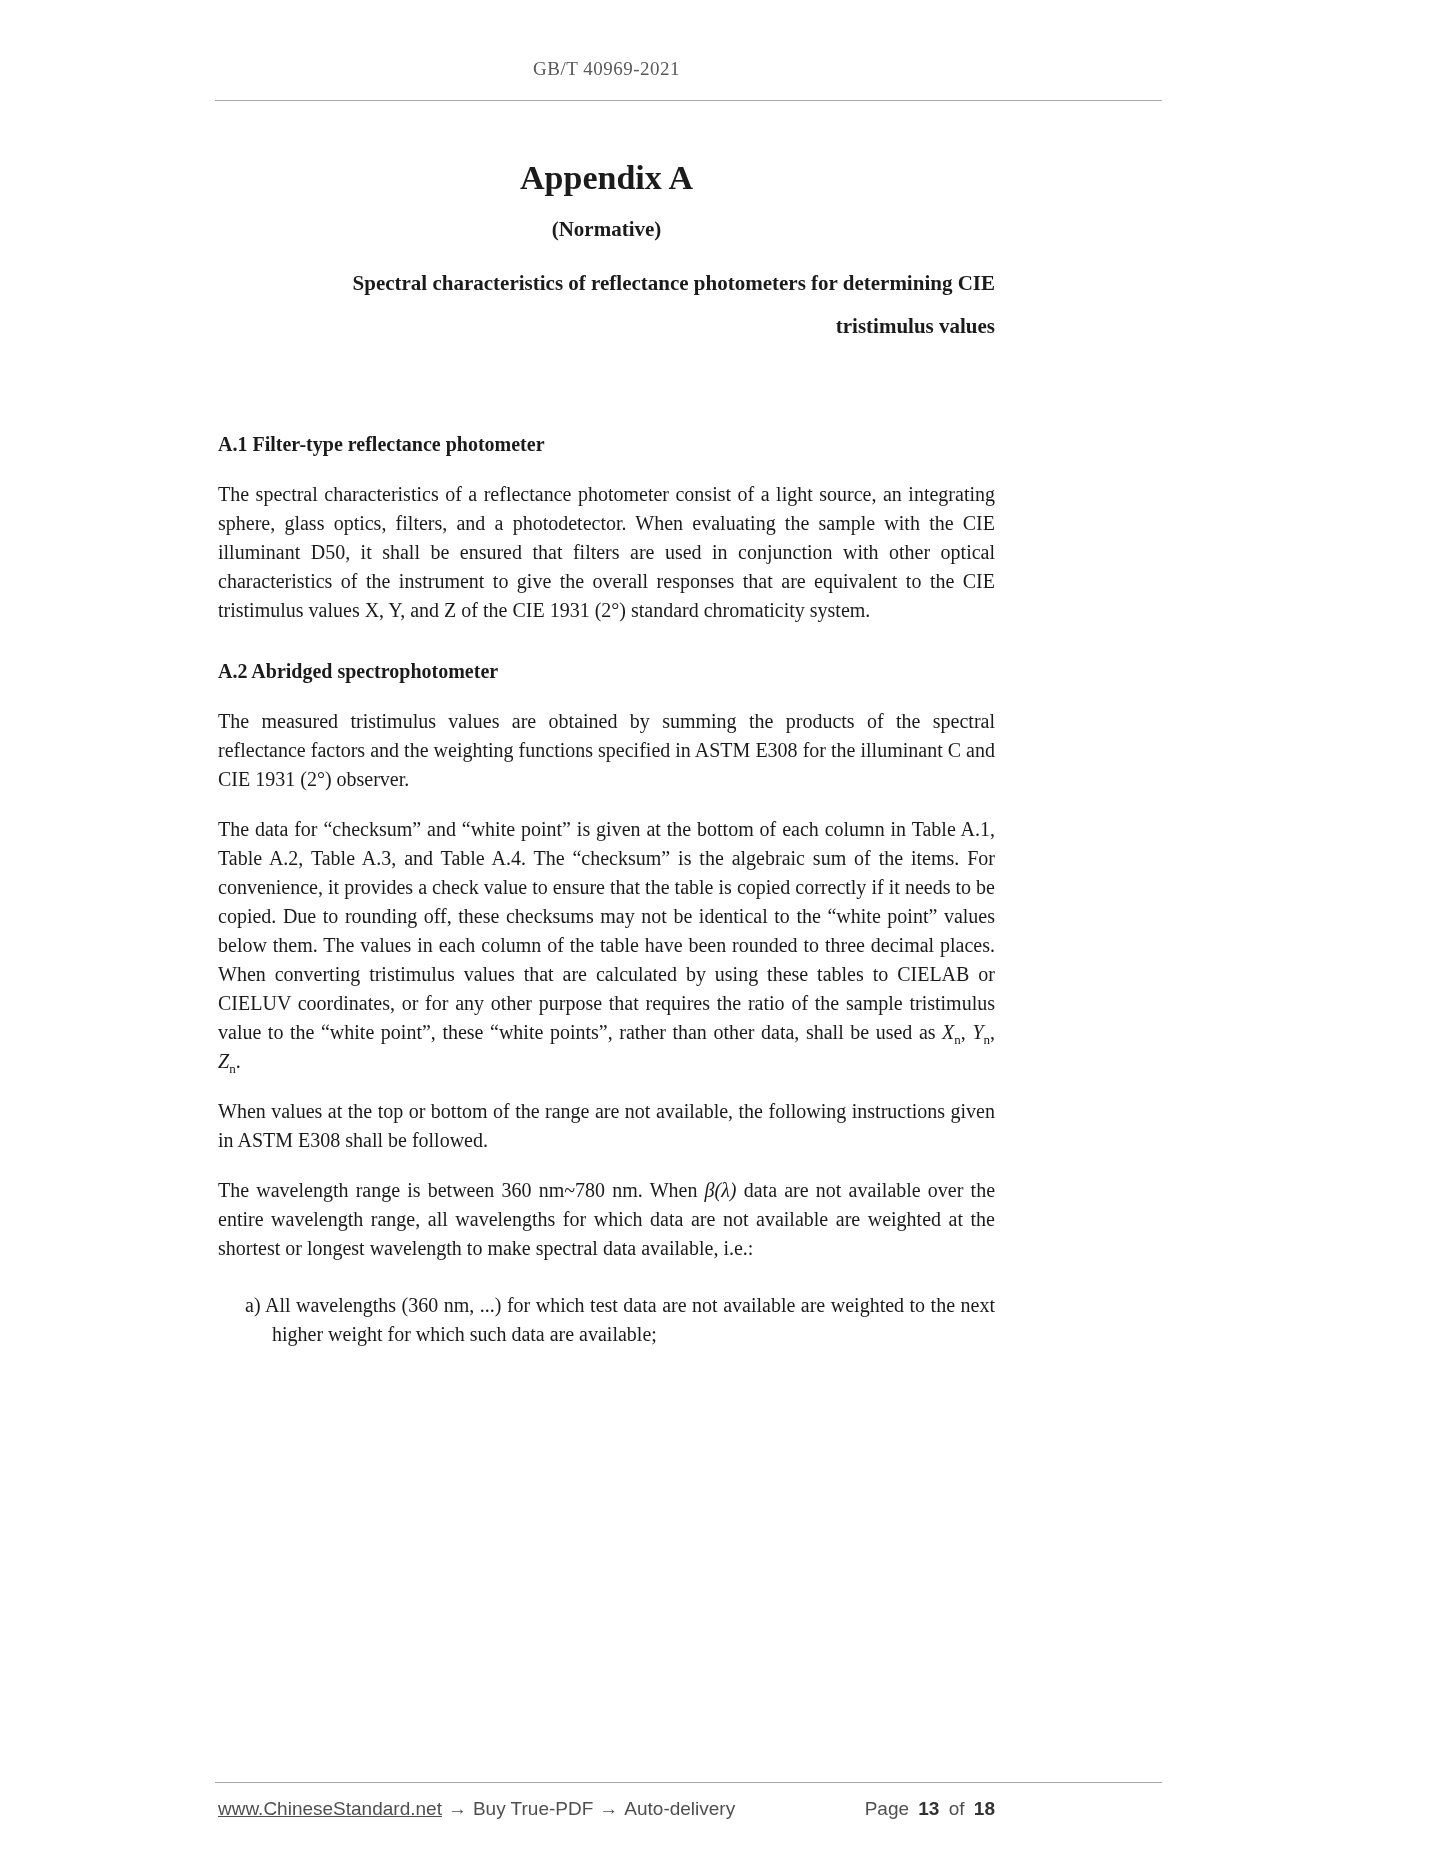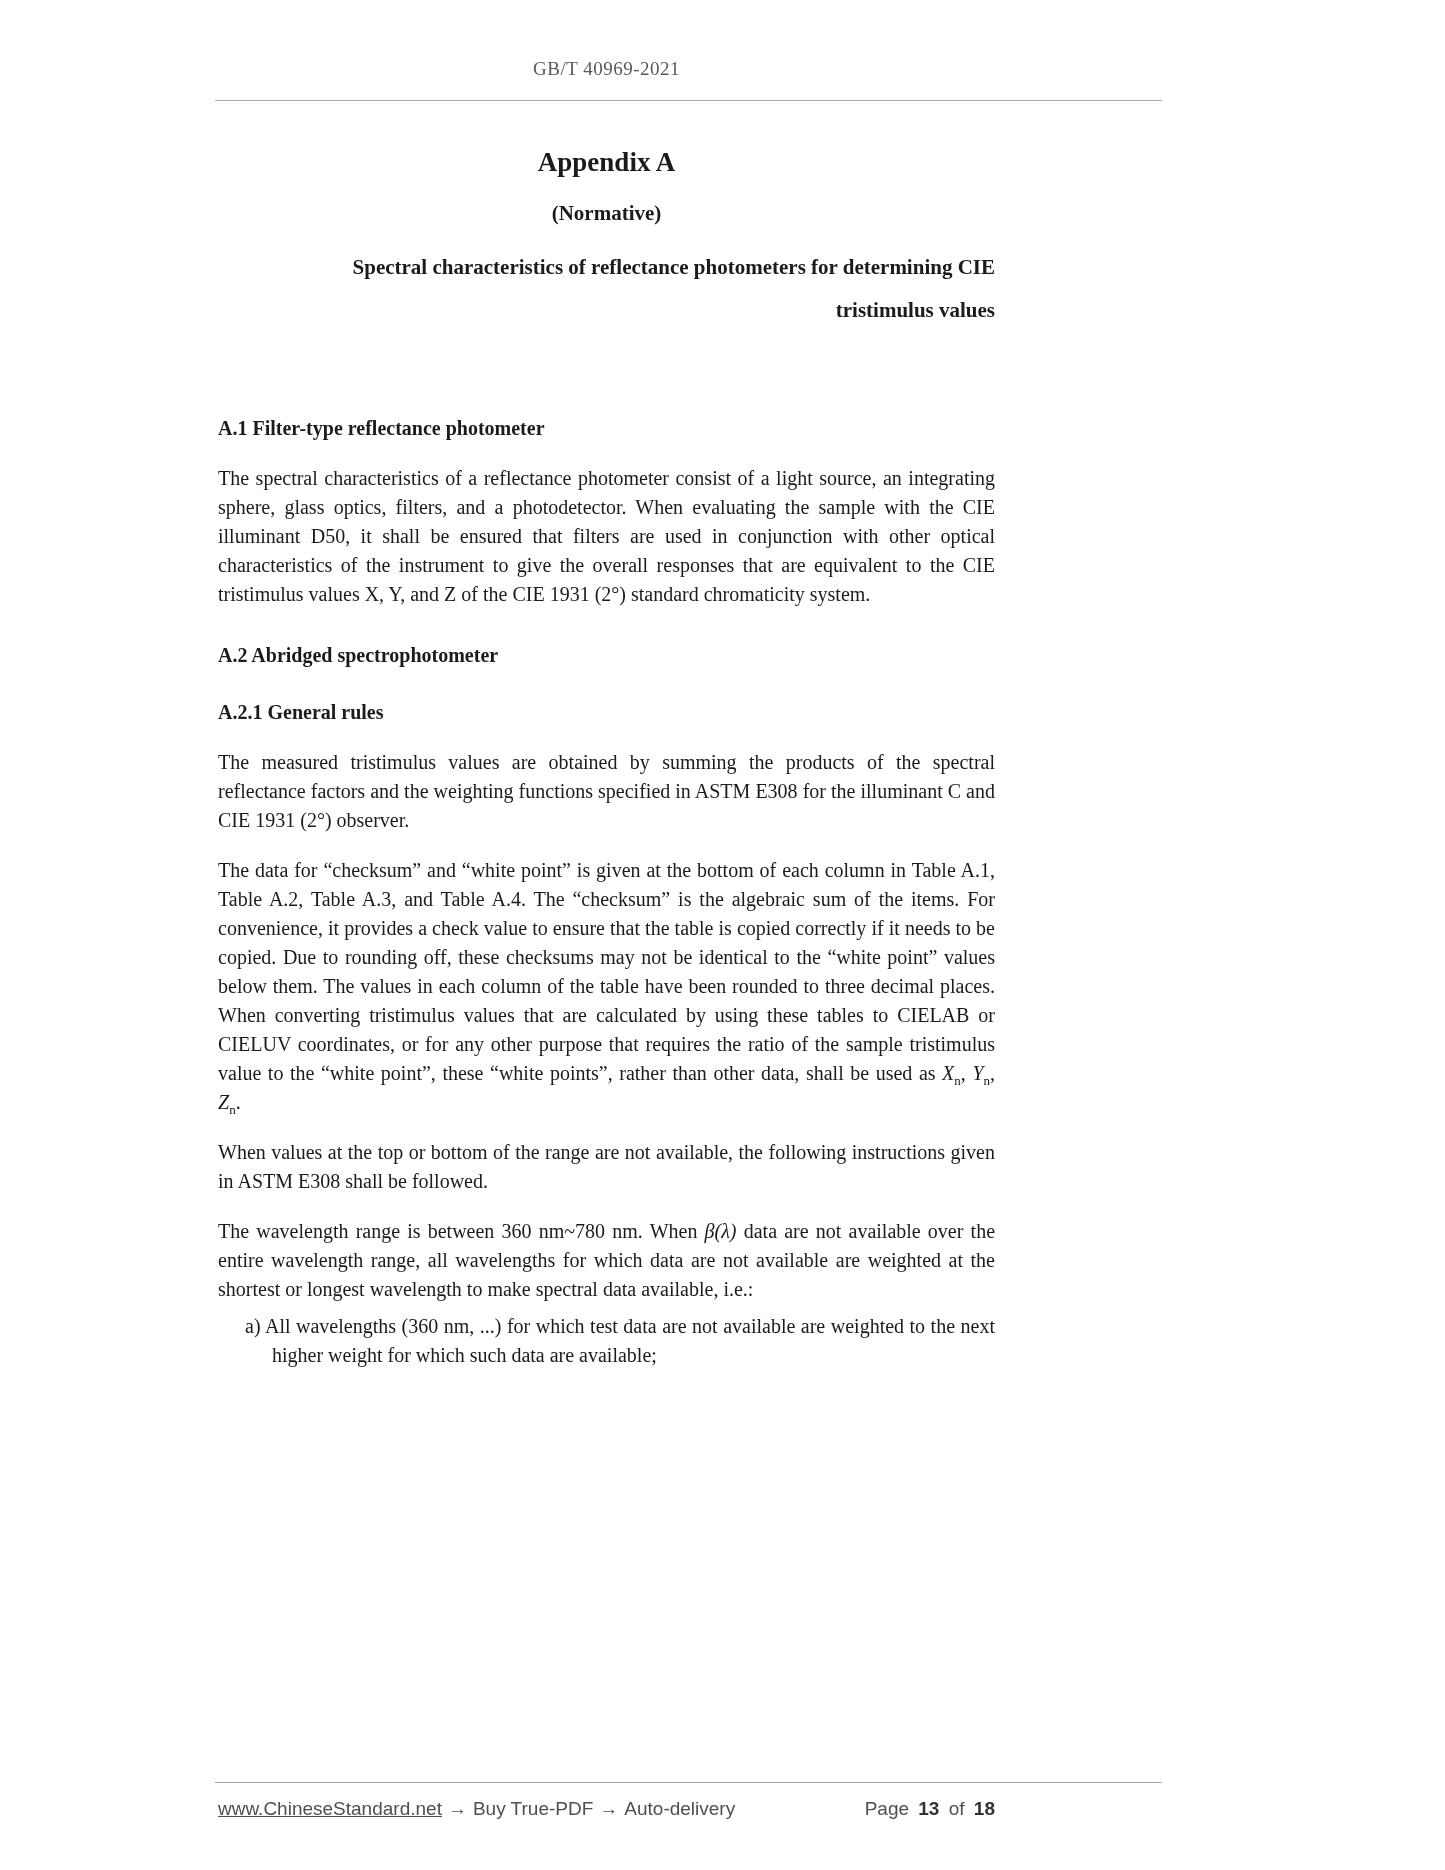--- a/index.html
+++ b/index.html
@@ -32,22 +32,22 @@
     width: 1015px;
   }
   .content {
     margin-left: 218px;
     width: 777px;
     color: #1b1b1b;
     font-size: 20px;
     line-height: 29px;
   }
   .appendix-title {
-    margin: 44px 0 0 0;
-    font-size: 27px;
+    margin: 60px 0 0 0;
+    font-size: 34px;
     line-height: 34px;
     font-weight: bold;
     text-align: center;
   }
   .normative {
     margin-top: 20px;
     font-size: 21px;
     font-weight: bold;
     text-align: center;
   }
@@ -78,21 +78,21 @@
     text-align: justify;
   }
   .var {
     font-style: italic;
   }
   sub.var-sub {
     font-size: 13px;
     line-height: 0;
   }
   .list-item {
-    margin-top: 8px;
+    margin-top: 28px;
     padding-left: 54px;
     text-indent: -27px;
     text-align: justify;
   }
   .footer {
     position: absolute;
     left: 215px;
     bottom: 50px;
     width: 1015px;
   }
@@ -148,21 +148,20 @@
       <div>Spectral characteristics of reflectance photometers for determining CIE</div>
       <div>tristimulus values</div>
     </div>
 
     <div class="sec-heading">A.1 Filter-type reflectance photometer</div>
 
     <p class="para">The spectral characteristics of a reflectance photometer consist of a light source, an integrating sphere, glass optics, filters, and a photodetector. When evaluating the sample with the CIE illuminant D50, it shall be ensured that filters are used in conjunction with other optical characteristics of the instrument to give the overall responses that are equivalent to the CIE tristimulus values X, Y, and Z of the CIE 1931 (2°) standard chromaticity system.</p>
 
     <div class="sec-heading mid">A.2 Abridged spectrophotometer</div>
 
-    <div class="sub-heading">A.2.1 General rules</div>
 
     <p class="para">The measured tristimulus values are obtained by summing the products of the spectral reflectance factors and the weighting functions specified in ASTM E308 for the illuminant C and CIE 1931 (2°) observer.</p>
 
     <p class="para"><span>The data for “checksum” and “white point” is given at the bottom of each column in Table A.1, Table A.2, Table A.3, and Table A.4. The “checksum” is the algebraic sum of the items. For convenience, it provides a check value to ensure that the table is copied correctly if it needs to be copied. Due to rounding off, these checksums may not be identical to the “white point” values below them. The values in each column of the table have been rounded to three decimal places. When converting tristimulus values that are calculated by using these tables to CIELAB or CIELUV coordinates, or for any other purpose that requires the ratio of the sample tristimulus value to the “white point”, these “white points”, rather than other data, shall be used as</span>
       <span class="var">X</span><sub class="var-sub">n</sub><span>, </span><span class="var">Y</span><sub class="var-sub">n</sub><span>, </span><span class="var">Z</span><sub class="var-sub">n</sub><span>.</span></p>
 
     <p class="para">When values at the top or bottom of the range are not available, the following instructions given in ASTM E308 shall be followed.</p>
 
     <p class="para"><span>The wavelength range is between 360 nm~780 nm. When</span>
       <span class="var">β(λ)</span>

